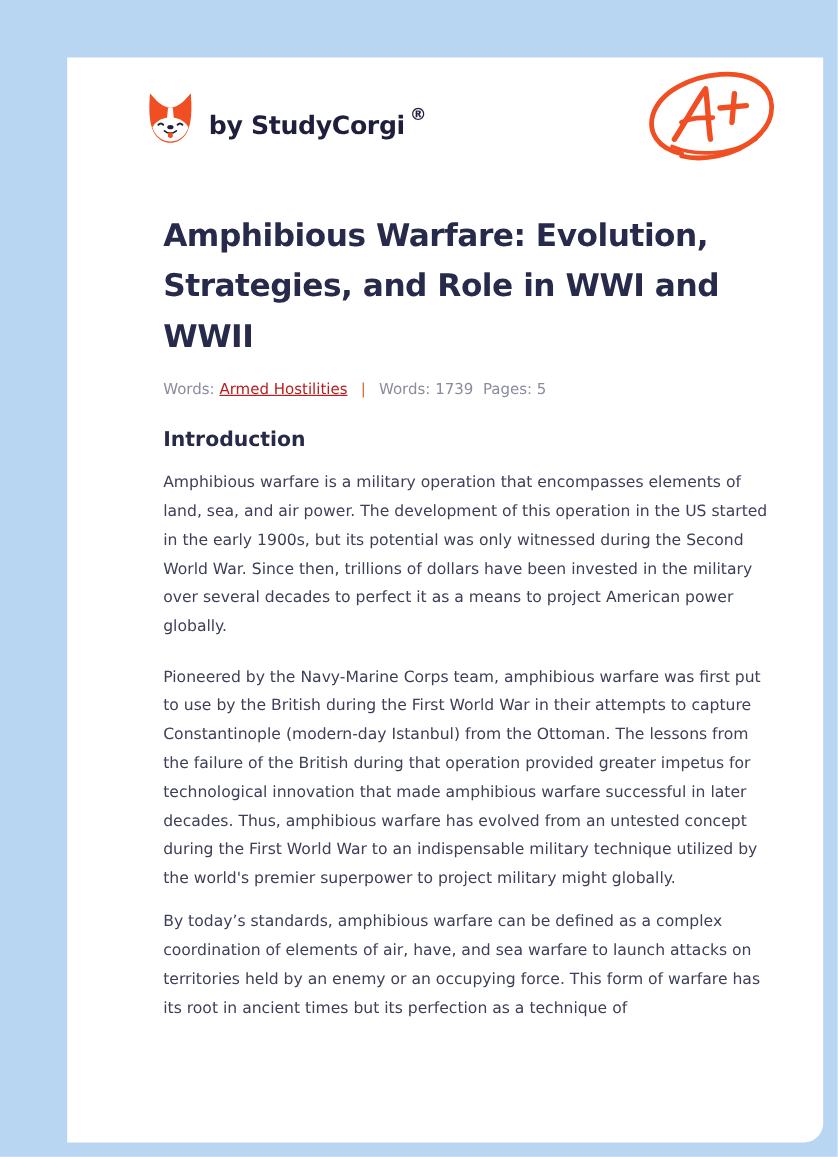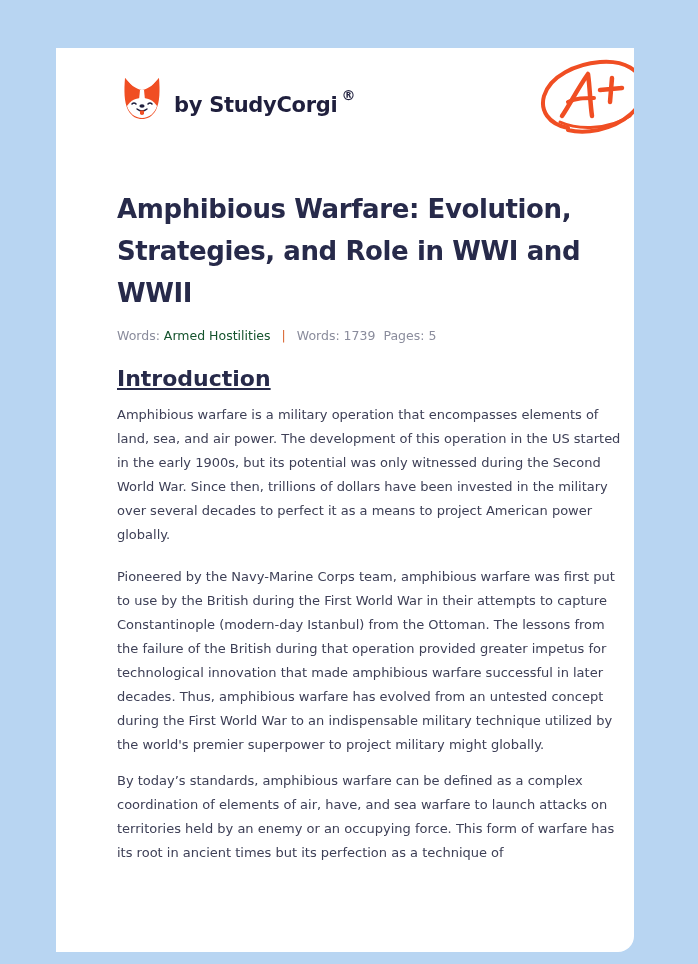--- a/index.html
+++ b/index.html
@@ -11,21 +11,21 @@
       height: 964px;
       background: #b8d5f2;
       position: relative;
       overflow: hidden;
       font-family: "DejaVu Sans", sans-serif;
     }
     .card {
       position: absolute;
       left: 56px;
       top: 48px;
-      width: 578px;
+      width: 630px;
       height: 904px;
       background: #ffffff;
       border-bottom-right-radius: 16px;
       overflow: hidden;
     }
     .header {
       position: absolute;
       left: 0;
       top: 0;
       width: 630px;
@@ -62,61 +62,60 @@
     }
     .grade {
       position: absolute;
       left: 482px;
       top: 10px;
       width: 110px;
       height: 82px;
     }
     .content {
       position: absolute;
-      left: 61px;
+      left: 80px;
       top: 128px;
       width: 512px;
-      margin-top: 12px;
     }
     .title {
       font-family: "DejaVu Sans", sans-serif;
       font-weight: bold;
       font-size: 26px;
       line-height: 42px;
       color: #272a4a;
       margin: 0;
       letter-spacing: -0.4px;
     }
     .meta {
       margin-top: 14px;
       font-family: "DejaVu Sans", sans-serif;
       font-size: 12.5px;
       color: #8a8c9c;
       display: flex;
       align-items: center;
     }
     .meta .topic-value {
-      color: #14532d;
+      color: #b91c1c;
       margin-left: 4px;
+      text-decoration: underline;
     }
     .meta .sep {
       color: #d9642e;
       margin: 0 11px;
     }
     .meta .pages {
       margin-left: 8px;
     }
     h2 {
       font-family: "DejaVu Sans", sans-serif;
       font-weight: bold;
-      font-size: 22px;
+      font-size: 17px;
       color: #272a4a;
       margin: 0;
       line-height: 24px;
-      text-decoration: underline;
     }
     p {
       font-family: "DejaVu Sans", sans-serif;
       font-size: 13px;
       line-height: 24px;
       color: #3e4057;
       margin: 0;
     }
     .h-intro { margin-top: 24px; }
     .p1 { margin-top: 12px; }

